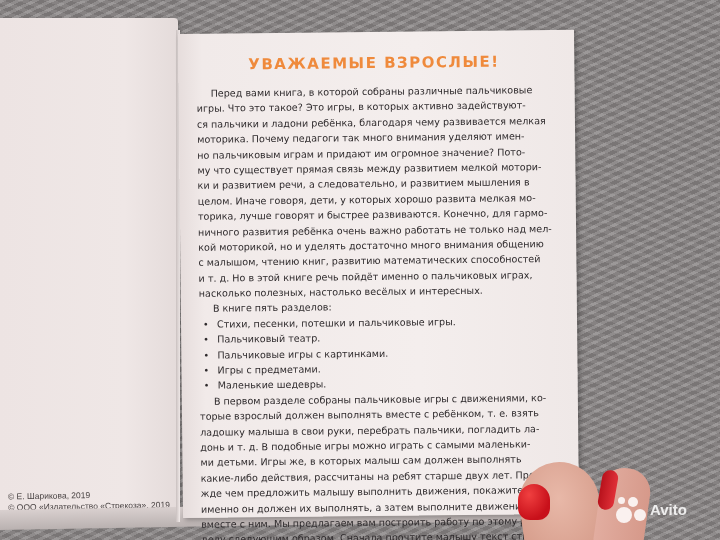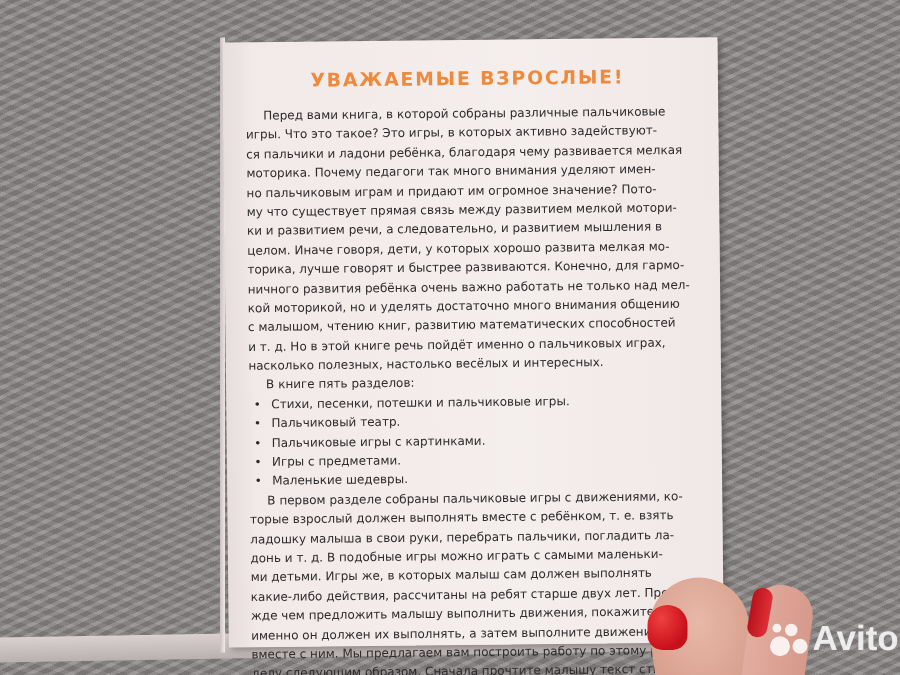--- a/index.html
+++ b/index.html
@@ -76,30 +76,36 @@
     border-radius:24px 24px 6px 6px; transform: rotate(8deg);
   }
   .nail2 {
     position:absolute; left:600px; top:470px; width:16px; height:40px;
     background: linear-gradient(90deg, #b8121c, #e03038);
     border-radius:8px; transform: rotate(10deg);
   }
   .watermark {
     position:absolute; left:614px; top:495px; display:flex; align-items:center;
     color:rgba(255,255,255,0.85);
-    font-family:"Liberation Sans", sans-serif; font-size:28px; font-weight:bold;
+    font-family:"Liberation Sans", sans-serif; font-size:15px; font-weight:bold;
   }
   .wm-dots { position:relative; width:32px; height:28px; margin-right:4px; }
   .wm-dots span { position:absolute; border-radius:50%; background:rgba(255,255,255,0.85); }
 </style>
 </head>
 <body>
 
 <div class="scene">
 
+  <div class="left-page">
+    <div class="copyright">
+      <div>© Е. Шарикова, 2019</div>
+      <div>© ООО «Издательство «Стрекоза», 2019</div>
+    </div>
+  </div>
 
   <div class="book-base"></div>
   <div class="spine"></div>
 
   <div class="right-page">
     <div class="page-title">УВАЖАЕМЫЕ ВЗРОСЛЫЕ!</div>
     <div class="body-text" id="body-text">
         <div class="line indent">Перед вами книга, в которой собраны различные пальчиковые</div>
         <div class="line">игры. Что это такое? Это игры, в которых активно задействуют-</div>
         <div class="line">ся пальчики и ладони ребёнка, благодаря чему развивается мелкая</div>

